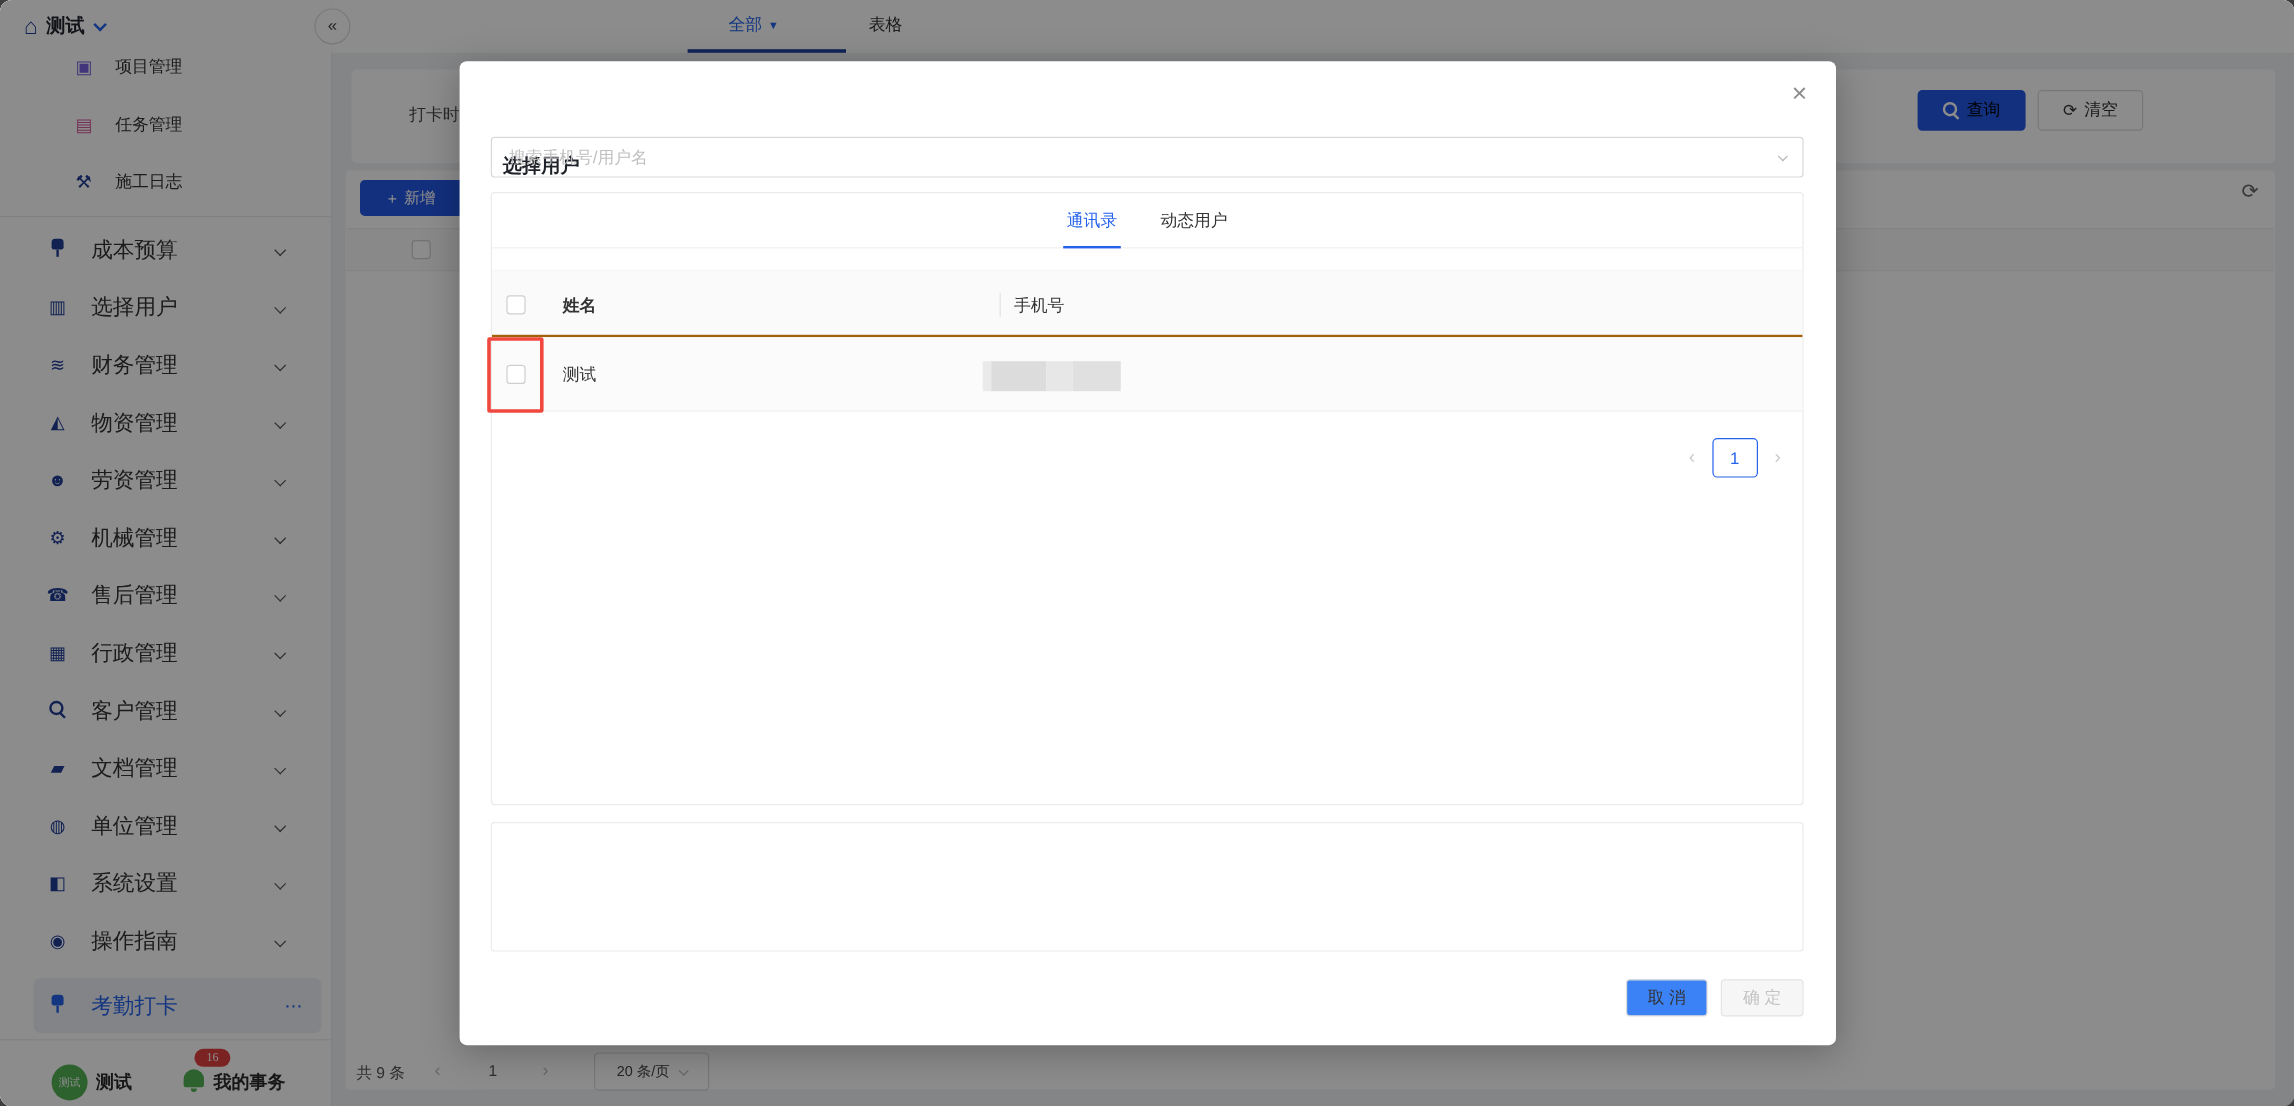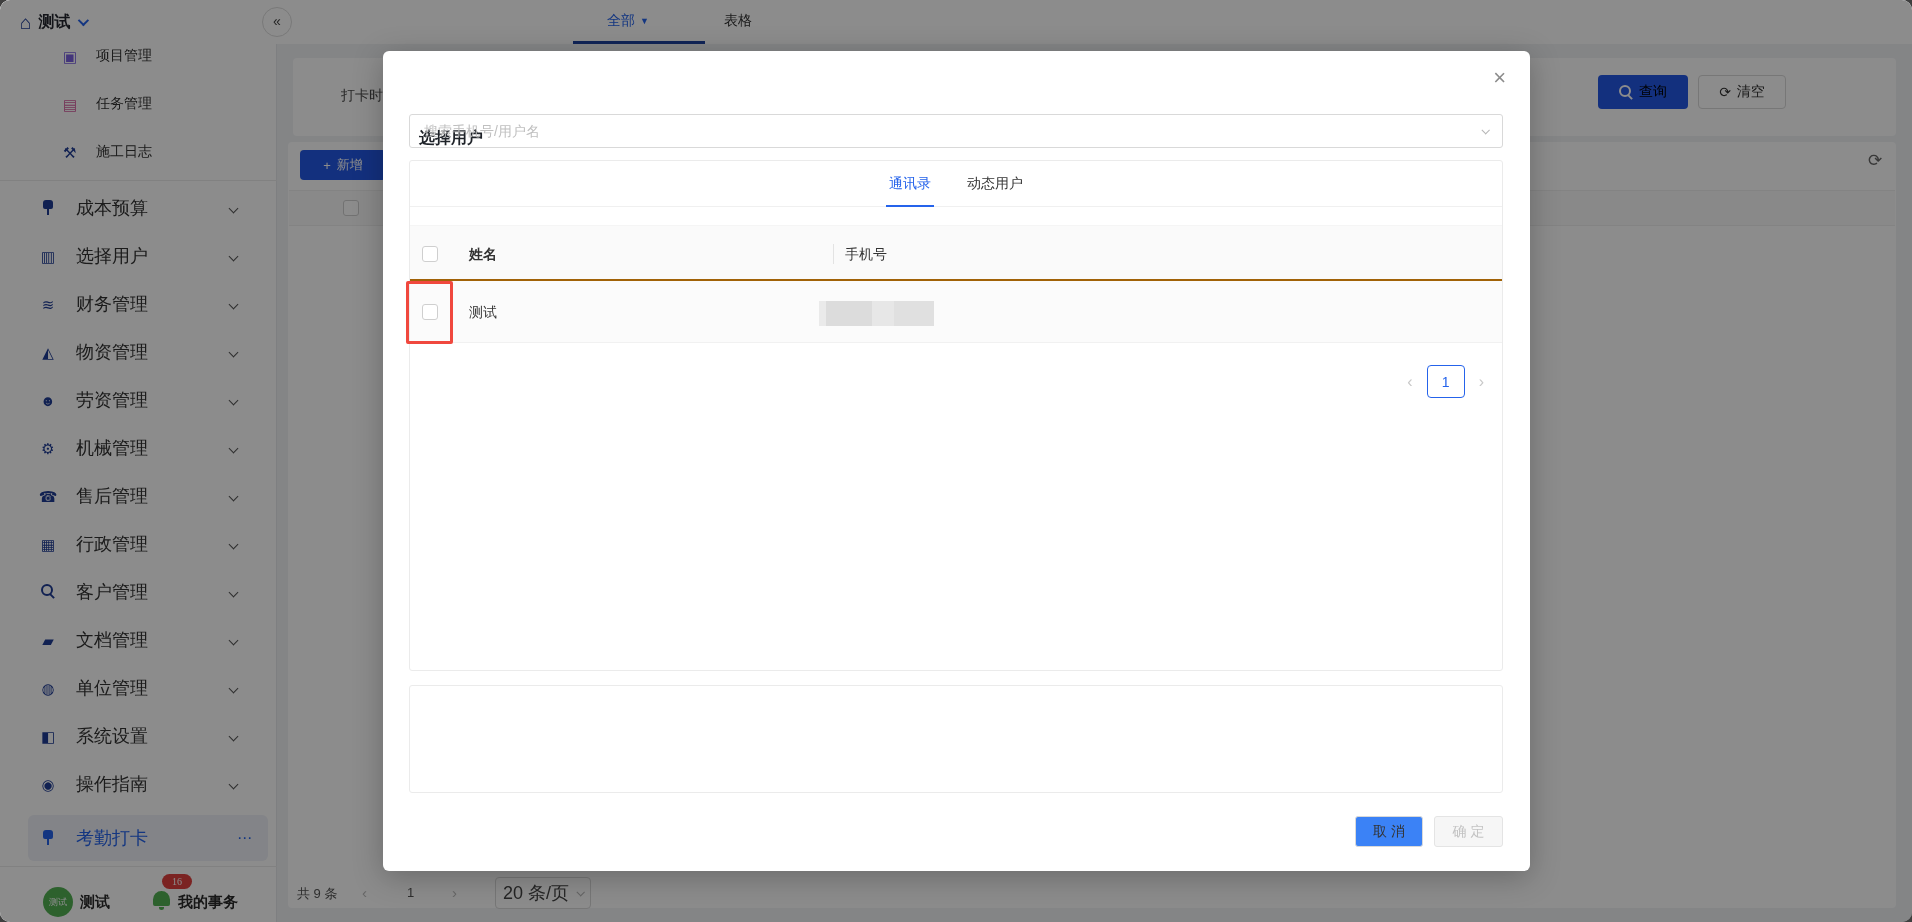--- a/index.html
+++ b/index.html
@@ -62,21 +62,21 @@
   .btn-add { position:absolute; left:300px; top:150px; width:86px; height:30px; background:#2458e5; color:#fff; border-radius:4px; display:flex; align-items:center; justify-content:center; gap:6px; font-size:13px; cursor:pointer; }
   .bg-refresh { position:absolute; left:1868px; top:150px; font-size:17px; color:#666; cursor:pointer; }
   .bg-thead { position:absolute; left:289px; top:190px; width:1606px; height:36px; background:#fafafa; border-top:1px solid #efefef; border-bottom:1px solid #efefef; }
   .cbx { display:inline-block; width:16px; height:16px; background:#fff; border:1px solid #cfcfcf; border-radius:3px; cursor:pointer; }
   .bg-thead .cbx { position:absolute; left:54px; top:9px; }
   .bg-col-seq { position:absolute; left:126px; top:9px; font-size:13px; font-weight:bold; color:#333; }
   .bg-total { position:absolute; left:297px; top:885px; font-size:13px; color:#555; }
   .bg-pg-prev { position:absolute; left:362px; top:884px; font-size:15px; color:#bbb; }
   .bg-pg-num { position:absolute; left:407px; top:885px; font-size:13px; color:#555; }
   .bg-pg-next { position:absolute; left:452px; top:884px; font-size:15px; color:#bbb; }
-  .bg-pagesize { position:absolute; left:495px; top:877px; width:96px; height:32px; border:1px solid #d9d9d9; border-radius:4px; background:#fff; display:flex; align-items:center; justify-content:center; gap:8px; font-size:18px; color:#444; cursor:pointer; }
+  .bg-pagesize { position:absolute; left:495px; top:877px; width:96px; height:32px; border:1px solid #d9d9d9; border-radius:4px; background:#fff; display:flex; align-items:center; justify-content:center; gap:8px; font-size:12px; color:#444; cursor:pointer; }
   .chev-sm { display:inline-block; width:6px; height:6px; border-right:1.4px solid #b6b6b6; border-bottom:1.4px solid #b6b6b6; transform:rotate(45deg) translateY(-1px); }
   .edge-widget { position:absolute; left:0; top:741px; width:12px; height:50px; background:#fff; border-radius:0 6px 6px 0; }
   .edge-blue { position:absolute; left:2px; top:16px; width:6px; height:28px; background:#4e8df2; border-radius:3px; }
 
   
   .overlay { position:absolute; inset:0; background:rgba(0,0,0,0.45); z-index:10; }
   .modal { position:absolute; left:383px; top:51px; width:1147px; height:820px; background:#fff; border-radius:6px; box-shadow:0 6px 30px rgba(0,0,0,.25); z-index:20; }
   .m-title { position:absolute; left:36px; top:77px; font-size:16px; font-weight:bold; color:#1f2329; }
   .m-close { position:absolute; right:24px; top:16px; font-size:22px; color:#8c8c8c; cursor:pointer; line-height:1; }
   .m-search { position:absolute; left:26px; top:63px; width:1094px; height:34px; border:1px solid #d9d9d9; border-radius:3px; display:flex; align-items:center; }

